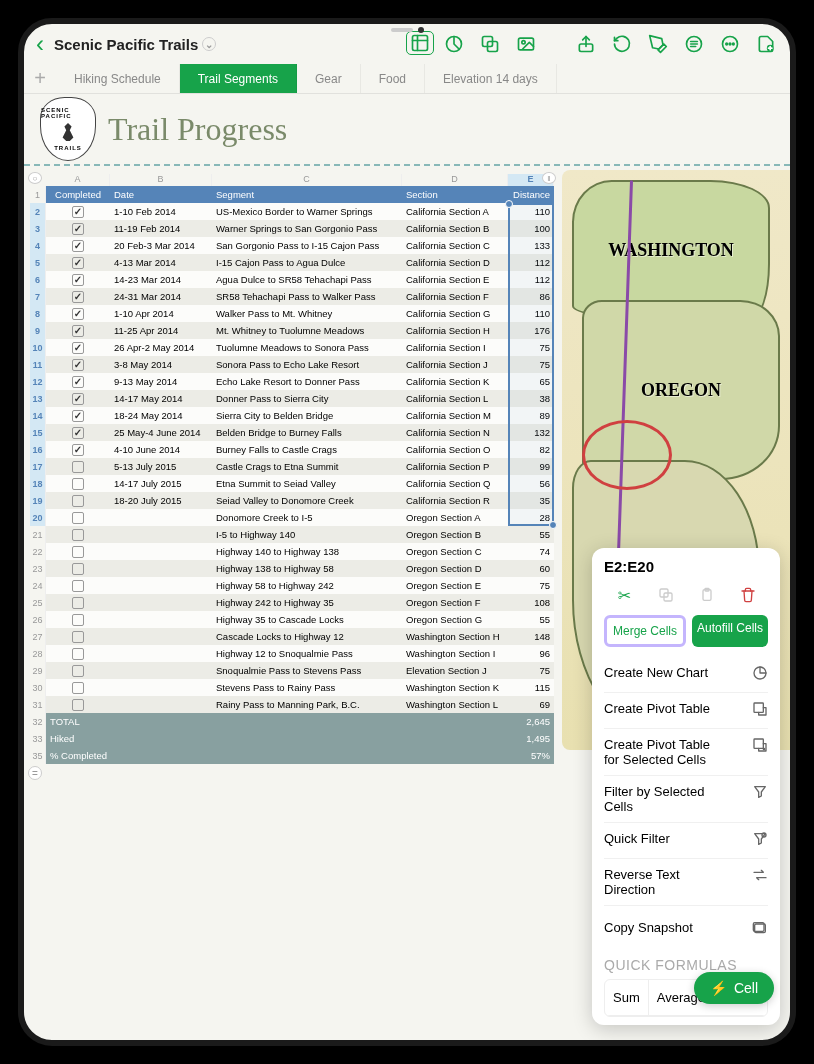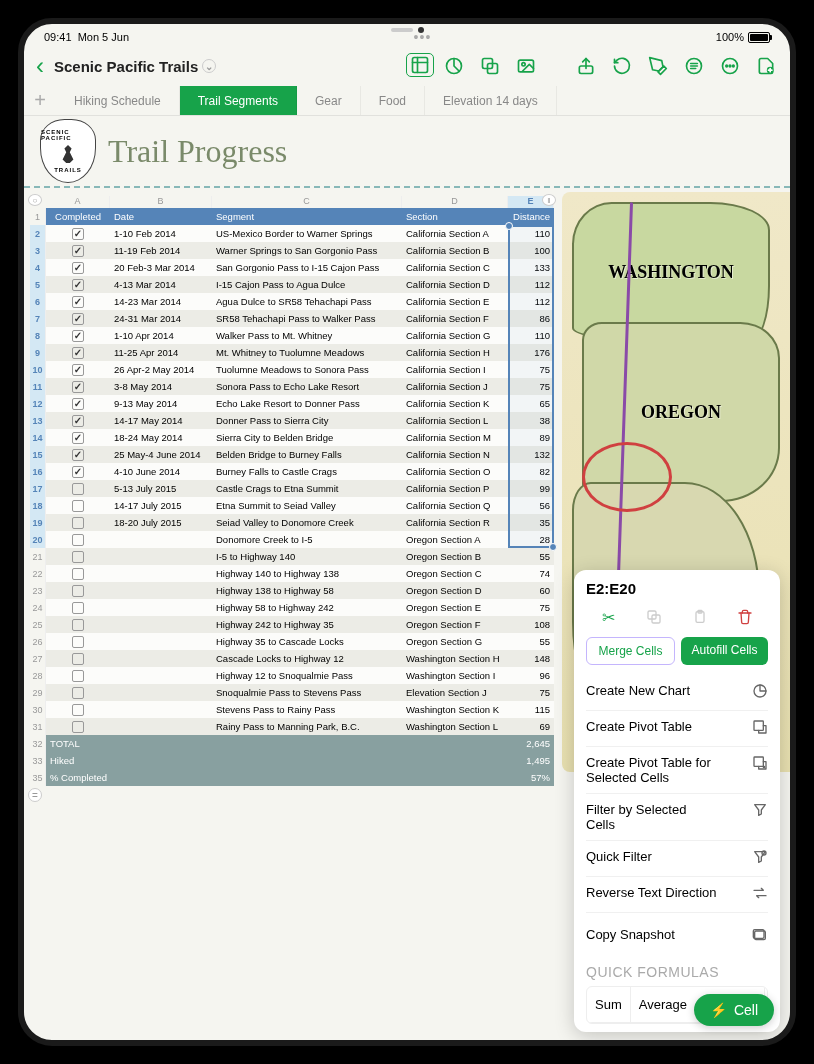--- a/index.html
+++ b/index.html
@@ -73,30 +73,30 @@
 .add-row { position: absolute; left: -2px; width: 14px; height: 14px; border: 1px solid #ccc; border-radius: 50%; background: #fff; color: #999; display: flex; align-items: center; justify-content: center; font-size: 10px; cursor: pointer; }
 
 .map { position: absolute; right: 0; top: 4px; width: 228px; height: 580px; background: linear-gradient(180deg, #f0e8c8 0%, #e8e0b0 100%); border-radius: 8px 0 0 8px; overflow: hidden; }
 .state-wa { position: absolute; top: 10px; left: 10px; right: 20px; height: 140px; background: #c8d8a0; border: 2px solid #6a7a4a; border-radius: 20% 30% 10% 40% / 30% 20% 40% 10%; display: flex; align-items: center; justify-content: center; }
 .state-or { position: absolute; top: 130px; left: 20px; right: 10px; height: 180px; background: #d0d8a8; border: 2px solid #6a7a4a; border-radius: 10% 20% 30% 10%; display: flex; align-items: center; justify-content: center; }
 .state-ca { position: absolute; top: 290px; left: 10px; right: 30px; height: 280px; background: #d8d8b0; border: 2px solid #6a7a4a; border-radius: 10% 40% 20% 50%; }
 .state-label { font-family: 'Comic Sans MS', cursive; font-weight: 700; font-size: 18px; text-shadow: 1px 1px 0 rgba(255,255,255,0.5); }
 .trail-line { position: absolute; top: 10px; left: 60px; width: 3px; height: 460px; background: #8a4aa8; transform: rotate(2deg); border-radius: 2px; }
 .red-circle { position: absolute; top: 250px; left: 20px; width: 90px; height: 70px; border: 3px solid #d04040; border-radius: 50%; }
 
-.popover { position: absolute; right: 10px; top: 382px; width: 206px; background: #fff; border-radius: 12px; box-shadow: 0 4px 20px rgba(0,0,0,0.2); padding: 10px 12px 8px; font-size: 13px; }
+.popover { position: absolute; right: 10px; top: 382px; width: 188px; background: #fff; border-radius: 12px; box-shadow: 0 4px 20px rgba(0,0,0,0.2); padding: 10px 12px 8px; font-size: 13px; }
 .popover-title { font-weight: 600; font-size: 15px; margin-bottom: 8px; }
 .popover-toolbar { display: flex; justify-content: space-around; margin-bottom: 8px; }
 .pop-icon { width: 30px; height: 24px; display: flex; align-items: center; justify-content: center; cursor: pointer; font-size: 16px; }
 .pop-icon.cut { color: #17a34a; }
 .pop-icon.trash { color: #d04040; }
 .pop-icon.dim { color: #ccc; }
 .pop-buttons { display: flex; gap: 6px; margin-bottom: 10px; }
 .pop-btn { flex: 1; padding: 6px 4px; border-radius: 6px; font-size: 12px; text-align: center; cursor: pointer; }
-.pop-btn.merge { border: 1px solid #c4b5fd; color: #17a34a; background: #fff; }
+.pop-btn.merge { border: 3px solid #c4b5fd; color: #17a34a; background: #fff; }
 .pop-btn.autofill { background: #17a34a; color: #fff; }
 .pop-list { }
 .pop-item { display: flex; justify-content: space-between; align-items: flex-start; padding: 8px 0; border-bottom: 1px solid #f0f0f0; cursor: pointer; gap: 34px; }
 .pop-item:last-child { border-bottom: none; }
 .pop-item-icon { font-size: 15px; color: #666; }
 .pop-section { font-size: 14px; color: #aaa; letter-spacing: 0.5px; margin: 10px 0 6px; text-transform: uppercase; }
 .formula-grid { display: grid; grid-template-columns: 1fr 1fr 1fr 1fr; gap: 0; border: 1px solid #eee; border-radius: 6px; overflow: hidden; }
 .formula-cell { padding: 10px 8px; font-size: 13px; cursor: pointer; border-right: 1px solid #eee; border-bottom: 1px solid #eee; }
 .formula-cell:nth-child(2n) { border-right: none; }
 
@@ -108,28 +108,20 @@
 </head>
 <body>
 
 <div class="device-frame">
 
   <div class="notch">
     <span class="dot"></span>
       <span class="hole"></span>
   </div>
 
-  <div class="status-bar">
-    <div><span>09:41</span>&nbsp;&nbsp;<span>Mon 5 Jun</span></div>
-    <div style="color:#aaa;font-size:14px;letter-spacing:1px;">•••</div>
-    <div class="battery">
-      <span>100%</span>
-      <span class="battery-icon"></span>
-    </div>
-  </div>
 
   <div class="toolbar">
     <div class="back">‹</div>
     <div class="title">
       <span>Scenic Pacific Trails</span>
       <span class="chevron">⌄</span>
     </div>
     <div class="toolbar-spacer"></div>
     <div class="toolbar-icons">
       <div class="toolbar-icon bordered">

